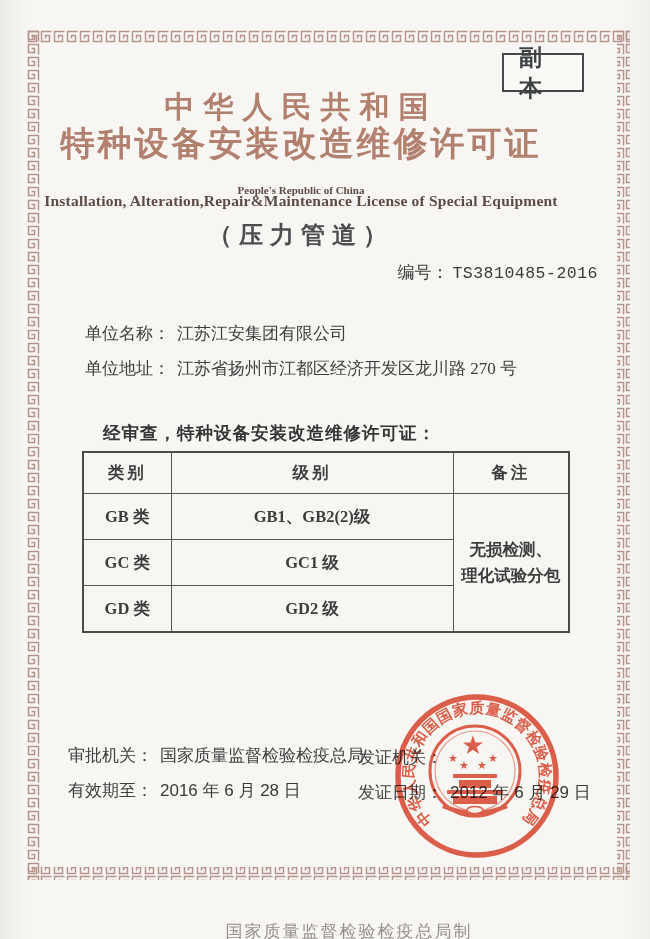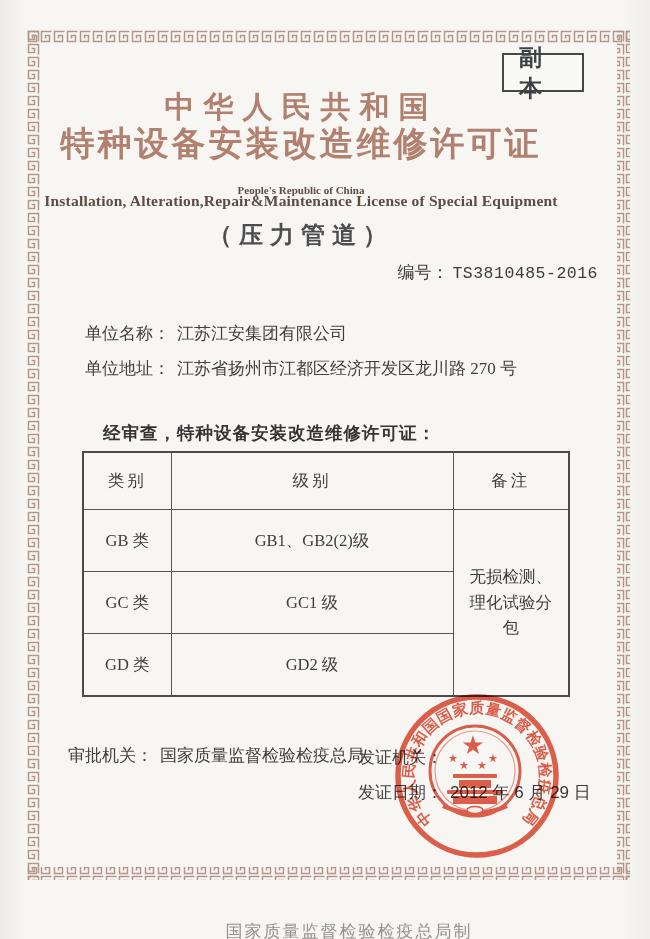--- a/index.html
+++ b/index.html
@@ -51,22 +51,22 @@
 
   .intro{left:103px;top:421px;font-size:17.5px;color:#353535;font-weight:600;letter-spacing:1px;}
 
   table.lic{
     position:absolute;left:82px;top:451px;width:486px;
     border-collapse:collapse;table-layout:fixed;
     border:2.3px solid #4a4a4a;
     font-size:16.5px;color:#3d3d3d;
   }
   table.lic th,table.lic td{
-    border:1.5px solid #565656;font-weight:normal;
-    text-align:center;vertical-align:middle;padding:8px;
+    border:1.5px solid #565656;font-weight:bold;
+    text-align:center;vertical-align:middle;padding:0;
   }
   table.lic th{height:40px;letter-spacing:3px;}
   table.lic td{height:45px;}
   td.remark-cell{text-align:left;padding-left:11px;line-height:1.55;font-size:16.5px;}
 
   .page-footer{top:920px;font-size:17px;color:var(--muted);letter-spacing:2px;margin-left:48px;}
 
   .seal-svg{left:387px;top:686px;mix-blend-mode:multiply;opacity:0.92;}
   .seal-stroke{stroke:var(--seal);fill:none;}
   .seal-fill{fill:var(--seal);}
@@ -146,20 +146,23 @@
     </tr>
   </tbody>
     </table>
 
   <div class="abs field" style="left:68px;top:744px;">
     <span>审批机关：</span><span class="val">国家质量监督检验检疫总局</span>
   </div>
   <div class="abs field" style="left:358px;top:746px;">
     <span>发证机关：</span>
   </div>
+  <div class="abs field" style="left:68px;top:779px;">
+    <span>有效期至：</span><span class="num-val">2016 年 6 月 28 日</span>
+  </div>
   <div class="abs field" style="left:358px;top:781px;">
     <span>发证日期：</span><span class="num-val">2012 年 6 月 29 日</span>
   </div>
 
   <svg class="abs seal-svg" width="180" height="180" aria-hidden="true">
     <defs>
       <path id="sealTextArc" d="M45.5,134.5 A63,63 0 1 1 134.5,134.5" fill="none"></path>
     </defs>
     <circle cx="90" cy="90" r="79" class="seal-stroke" stroke-width="5.5"></circle>
     <text class="seal-ring-text">

